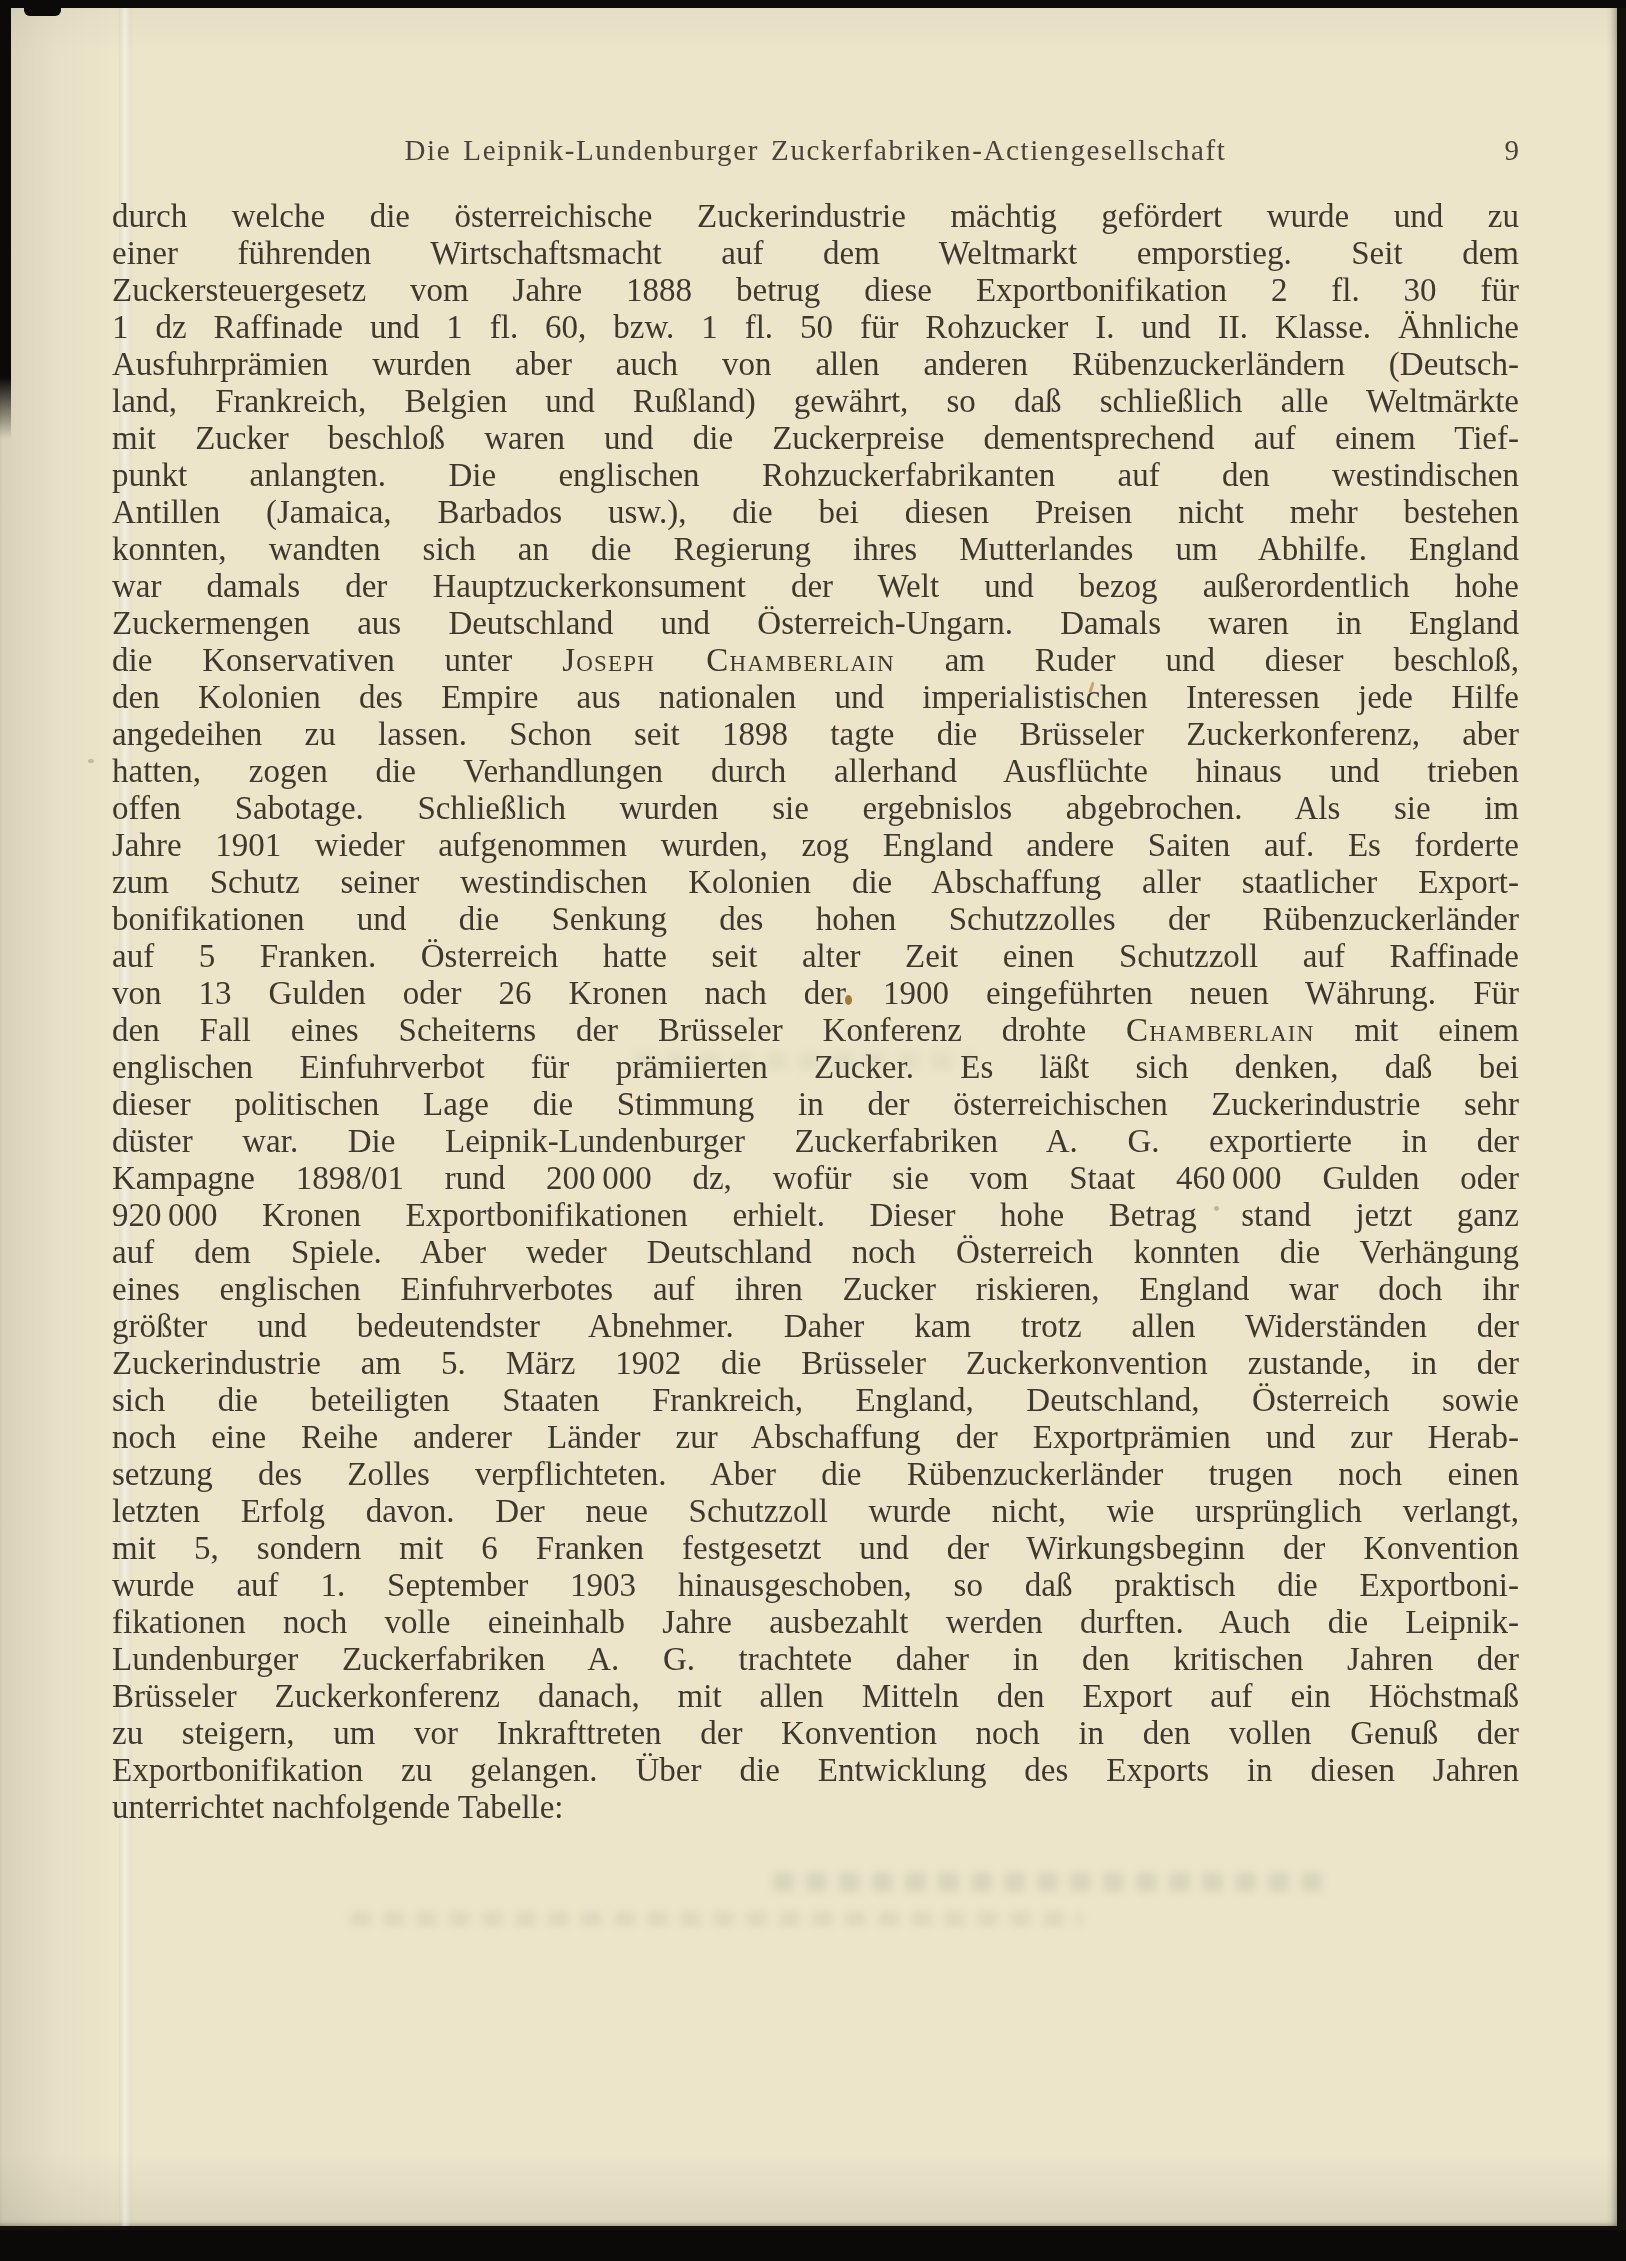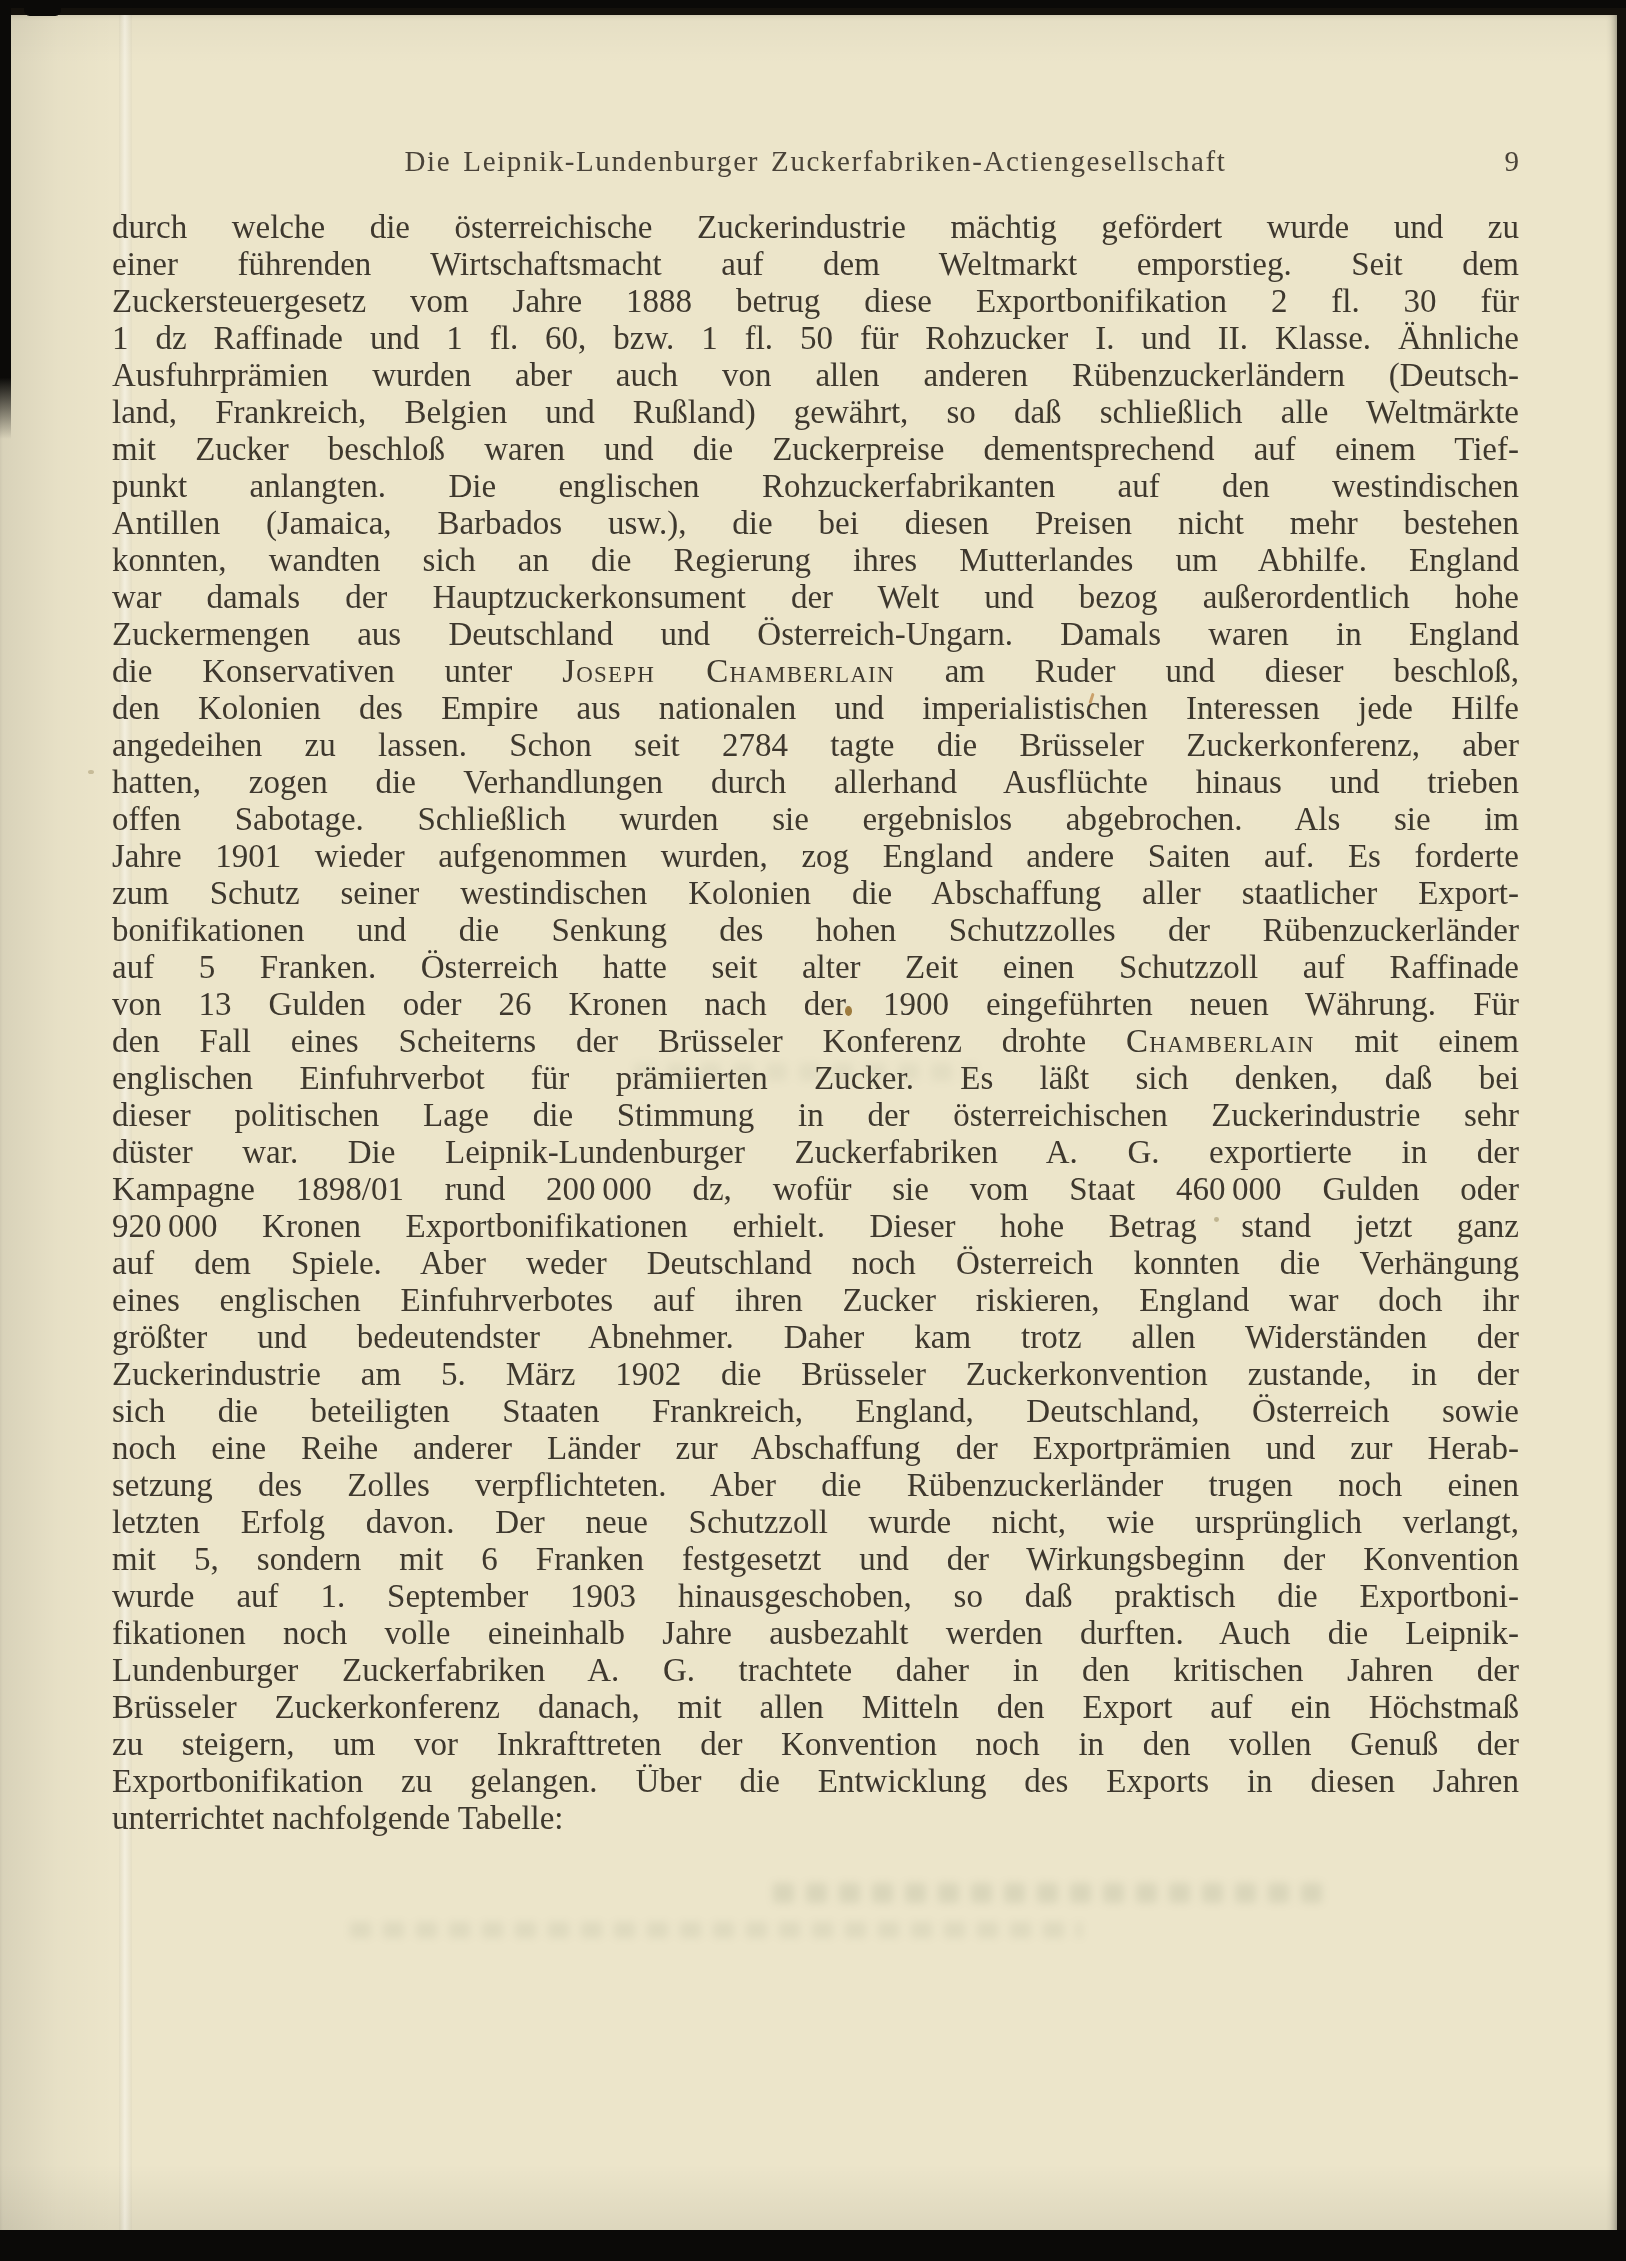--- a/index.html
+++ b/index.html
@@ -1,18 +1,18 @@
 <!DOCTYPE html>
 <html style="font-size:13px"><head>
 <meta charset="utf-8">
 <style>
   html,body{margin:0;padding:0;background:#14110c;}
   .stage{position:relative;width:1627px;height:2261px;overflow:hidden;background:#14110c;
          font-family:"Liberation Serif","DejaVu Serif",serif;}
-  .page{position:absolute;left:0;top:15px;width:1617px;height:2222px;
+  .page{position:absolute;left:0;top:4px;width:1617px;height:2222px;
         background:
           linear-gradient(90deg, rgba(0,0,0,0.085) 0px, rgba(0,0,0,0.025) 57px, rgba(0,0,0,0) 114px),
           linear-gradient(180deg, rgba(0,0,0,0.03) 0px, rgba(0,0,0,0) 49px),
           linear-gradient(0deg, rgba(0,0,0,0.07) 0px, rgba(0,0,0,0) 73px),
           #ece5ca;
         box-shadow: inset -5.7px 0 8.1px -4.1px rgba(0,0,0,0.38), inset 0 -3.3px 4.9px -2.4px rgba(0,0,0,0.25);}
   .crease{position:absolute;left:119px;top:0;width:13px;height:100%;
         background:linear-gradient(90deg, rgba(0,0,0,0.05) 0%, rgba(255,255,255,0.55) 45%, rgba(0,0,0,0.045) 100%);
         opacity:.7;}
   .top-band{position:absolute;left:0;top:0;width:1627px;height:8.1px;background:#0b0a08;}
@@ -59,21 +59,21 @@
         <div class="line"><span>Ausfuhrprämien wurden aber auch von allen anderen Rübenzuckerländern (Deutsch-</span></div>
         <div class="line"><span>land, Frankreich, Belgien und Rußland) gewährt, so daß schließlich alle Weltmärkte</span></div>
         <div class="line"><span>mit Zucker beschloß waren und die Zuckerpreise dementsprechend auf einem Tief-</span></div>
         <div class="line"><span>punkt anlangten. Die englischen Rohzuckerfabrikanten auf den westindischen</span></div>
         <div class="line"><span>Antillen (Jamaica, Barbados usw.), die bei diesen Preisen nicht mehr bestehen</span></div>
         <div class="line"><span>konnten, wandten sich an die Regierung ihres Mutterlandes um Abhilfe. England</span></div>
         <div class="line"><span>war damals der Hauptzuckerkonsument der Welt und bezog außerordentlich hohe</span></div>
         <div class="line"><span>Zuckermengen aus Deutschland und Österreich-Ungarn. Damals waren in England</span></div>
         <div class="line"><span>die Konservativen unter </span><span class="sc">Joseph Chamberlain</span><span> am Ruder und dieser beschloß,</span></div>
         <div class="line"><span>den Kolonien des Empire aus nationalen und imperialistischen Interessen jede Hilfe</span></div>
-        <div class="line"><span>angedeihen zu lassen. Schon seit 2784 tagte die Brüsseler Zuckerkonferenz, aber</span></div>
+        <div class="line"><span>angedeihen zu lassen. Schon seit 1898 tagte die Brüsseler Zuckerkonferenz, aber</span></div>
         <div class="line"><span>hatten, zogen die Verhandlungen durch allerhand Ausflüchte hinaus und trieben</span></div>
         <div class="line"><span>offen Sabotage. Schließlich wurden sie ergebnislos abgebrochen. Als sie im</span></div>
         <div class="line"><span>Jahre 1901 wieder aufgenommen wurden, zog England andere Saiten auf. Es forderte</span></div>
         <div class="line"><span>zum Schutz seiner westindischen Kolonien die Abschaffung aller staatlicher Export-</span></div>
         <div class="line"><span>bonifikationen und die Senkung des hohen Schutzzolles der Rübenzuckerländer</span></div>
         <div class="line"><span>auf 5 Franken. Österreich hatte seit alter Zeit einen Schutzzoll auf Raffinade</span></div>
         <div class="line"><span>von 13 Gulden oder 26 Kronen nach der 1900 eingeführten neuen Währung. Für</span></div>
         <div class="line"><span>den Fall eines Scheiterns der Brüsseler Konferenz drohte </span><span class="sc">Chamberlain</span><span> mit einem</span></div>
         <div class="line"><span>englischen Einfuhrverbot für prämiierten Zucker. Es läßt sich denken, daß bei</span></div>
         <div class="line"><span>dieser politischen Lage die Stimmung in der österreichischen Zuckerindustrie sehr</span></div>

